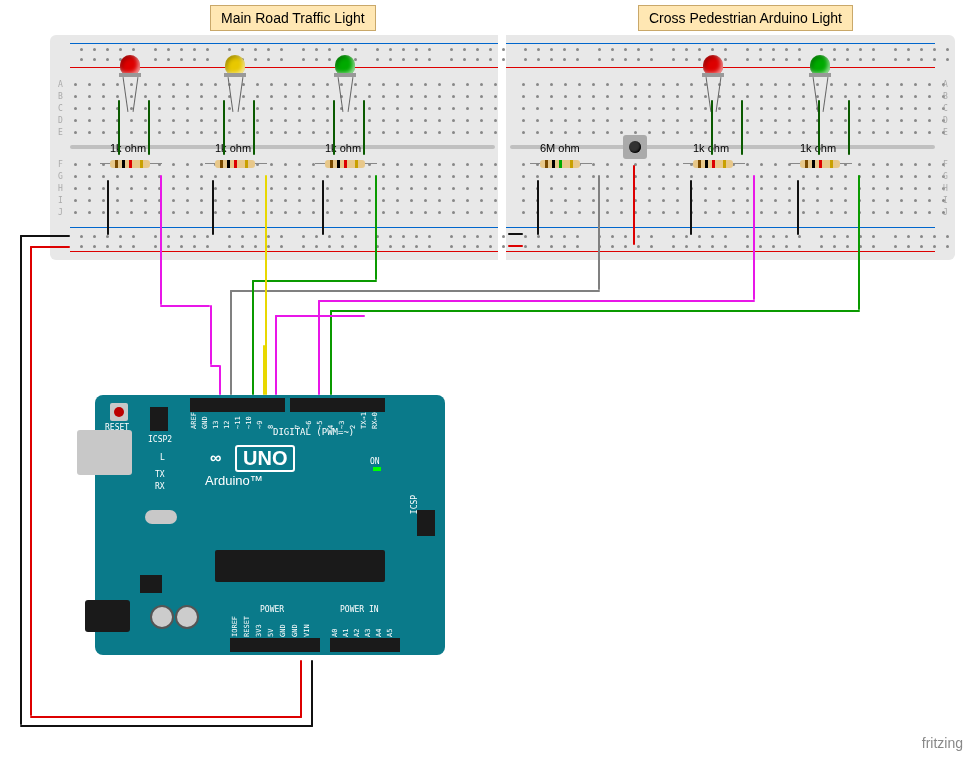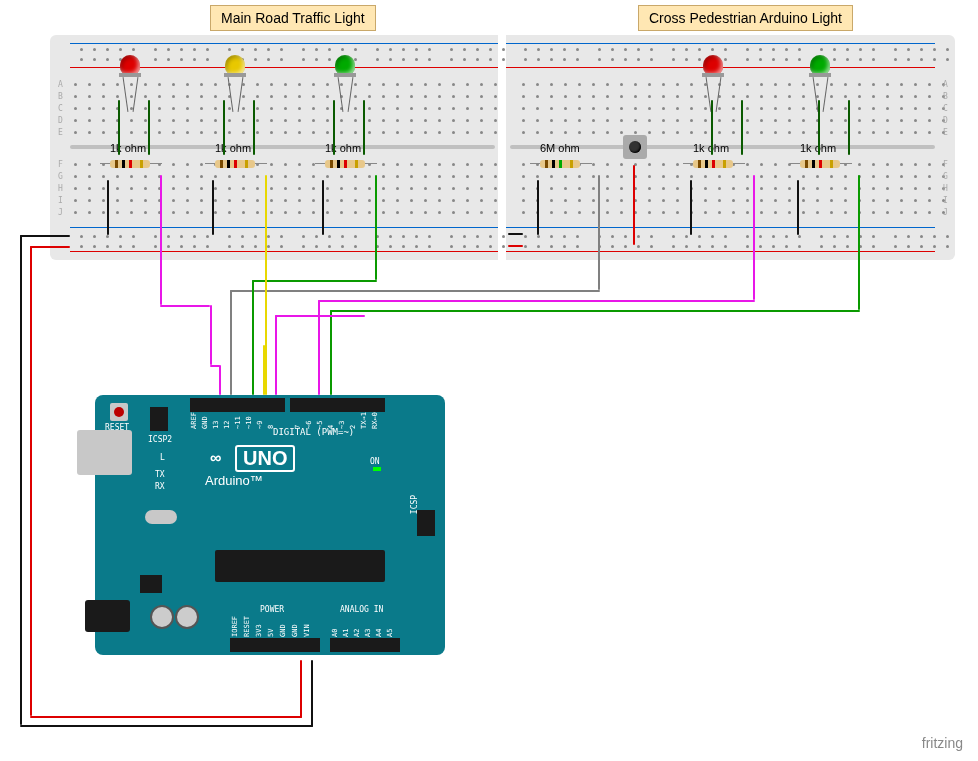--- a/index.html
+++ b/index.html
@@ -1172,21 +1172,21 @@
     <div class="ard-silver" style="left:50px;top:115px;width:32px;height:14px;border-radius:7px;"></div>
 
     <div style="position:absolute;left:55px;top:210px;width:20px;height:20px;background:#ccc;border-radius:50%;border:2px solid #555;"></div>
     <div style="position:absolute;left:80px;top:210px;width:20px;height:20px;background:#ccc;border-radius:50%;border:2px solid #555;"></div>
 
     <div class="ard-black" style="left:45px;top:180px;width:22px;height:18px;"></div>
 
     <div class="ard-black" style="left:135px;top:243px;width:90px;height:14px;"></div>
     <div class="ard-black" style="left:235px;top:243px;width:70px;height:14px;"></div>
     <div class="ard-label" style="left:165px;top:210px;font-size:8px;">POWER</div>
-    <div class="ard-label" style="left:245px;top:210px;font-size:8px;">ANALOG IN</div>
+    <div class="ard-label" style="left:245px;top:210px;font-size:8px;">POWER IN</div>
     <div id="bot-pins-power" style="position:absolute;left:140px;top:240px;">
         <div class="ard-pin-label" style="left: 0px; top: -2px;">IOREF</div>
         <div class="ard-pin-label" style="left: 12px; top: -2px;">RESET</div>
         <div class="ard-pin-label" style="left: 24px; top: -2px;">3V3</div>
         <div class="ard-pin-label" style="left: 36px; top: -2px;">5V</div>
         <div class="ard-pin-label" style="left: 48px; top: -2px;">GND</div>
         <div class="ard-pin-label" style="left: 60px; top: -2px;">GND</div>
         <div class="ard-pin-label" style="left: 72px; top: -2px;">VIN</div>
       </div>
     <div id="bot-pins-analog" style="position:absolute;left:240px;top:240px;">

